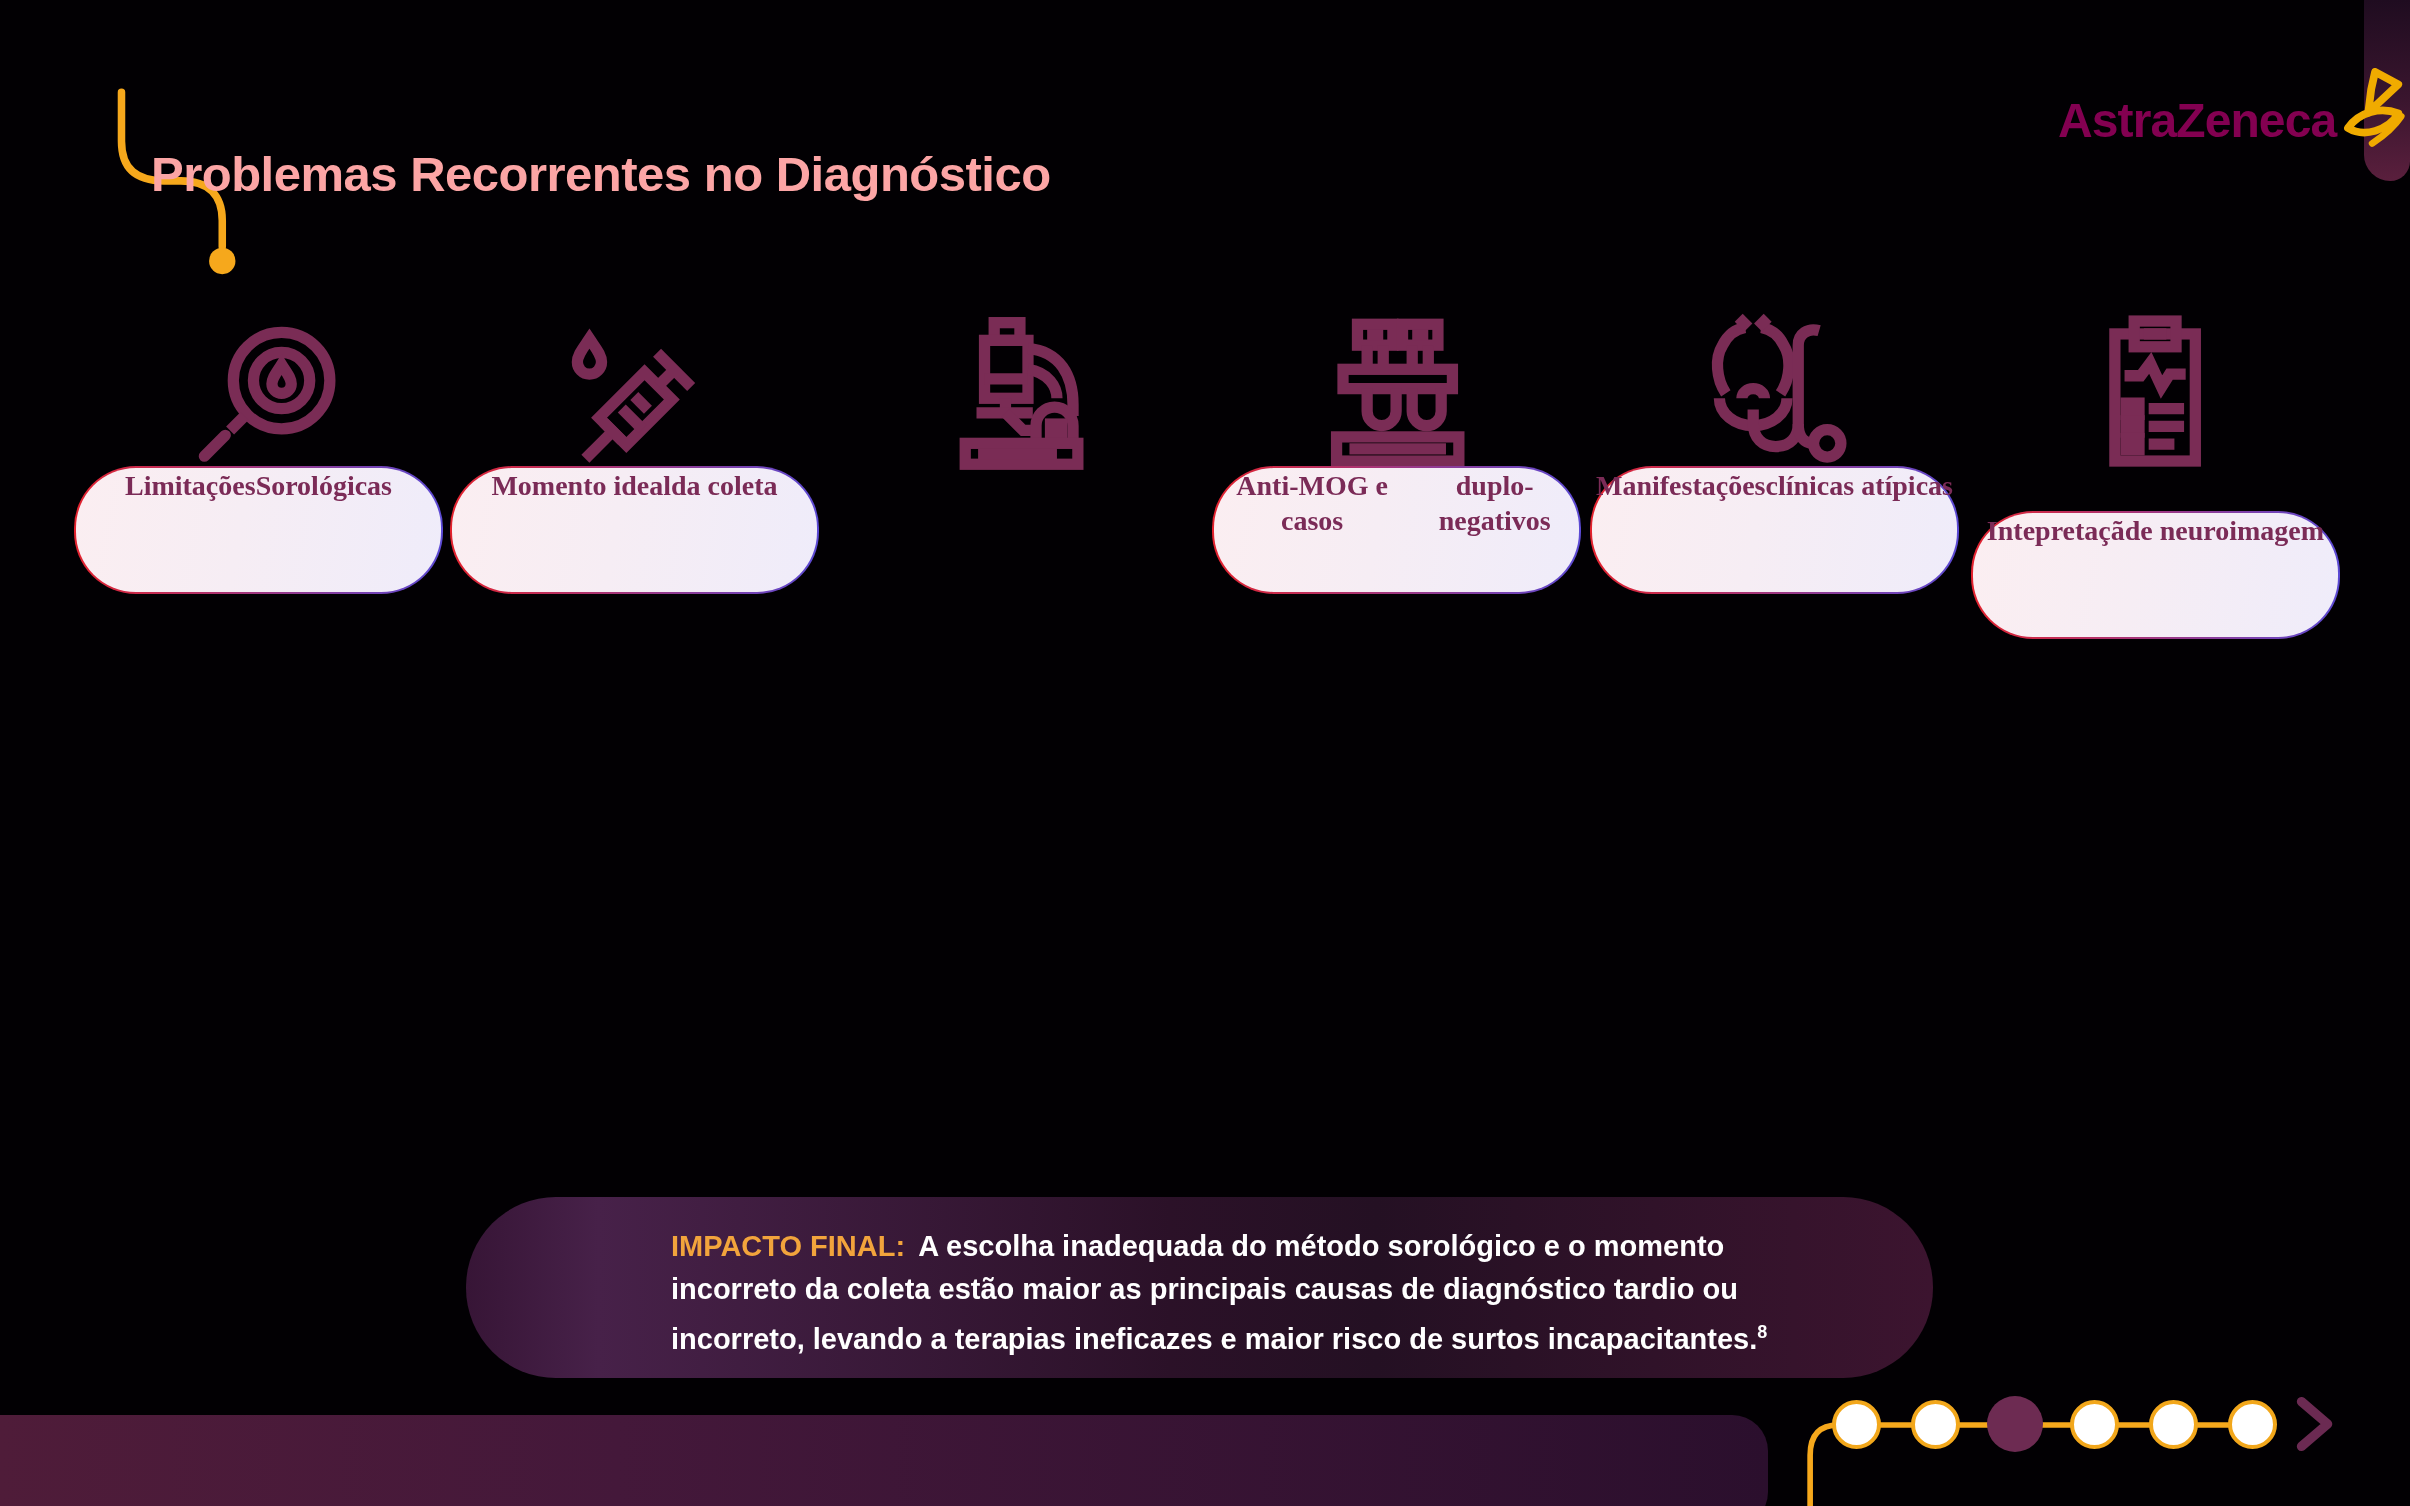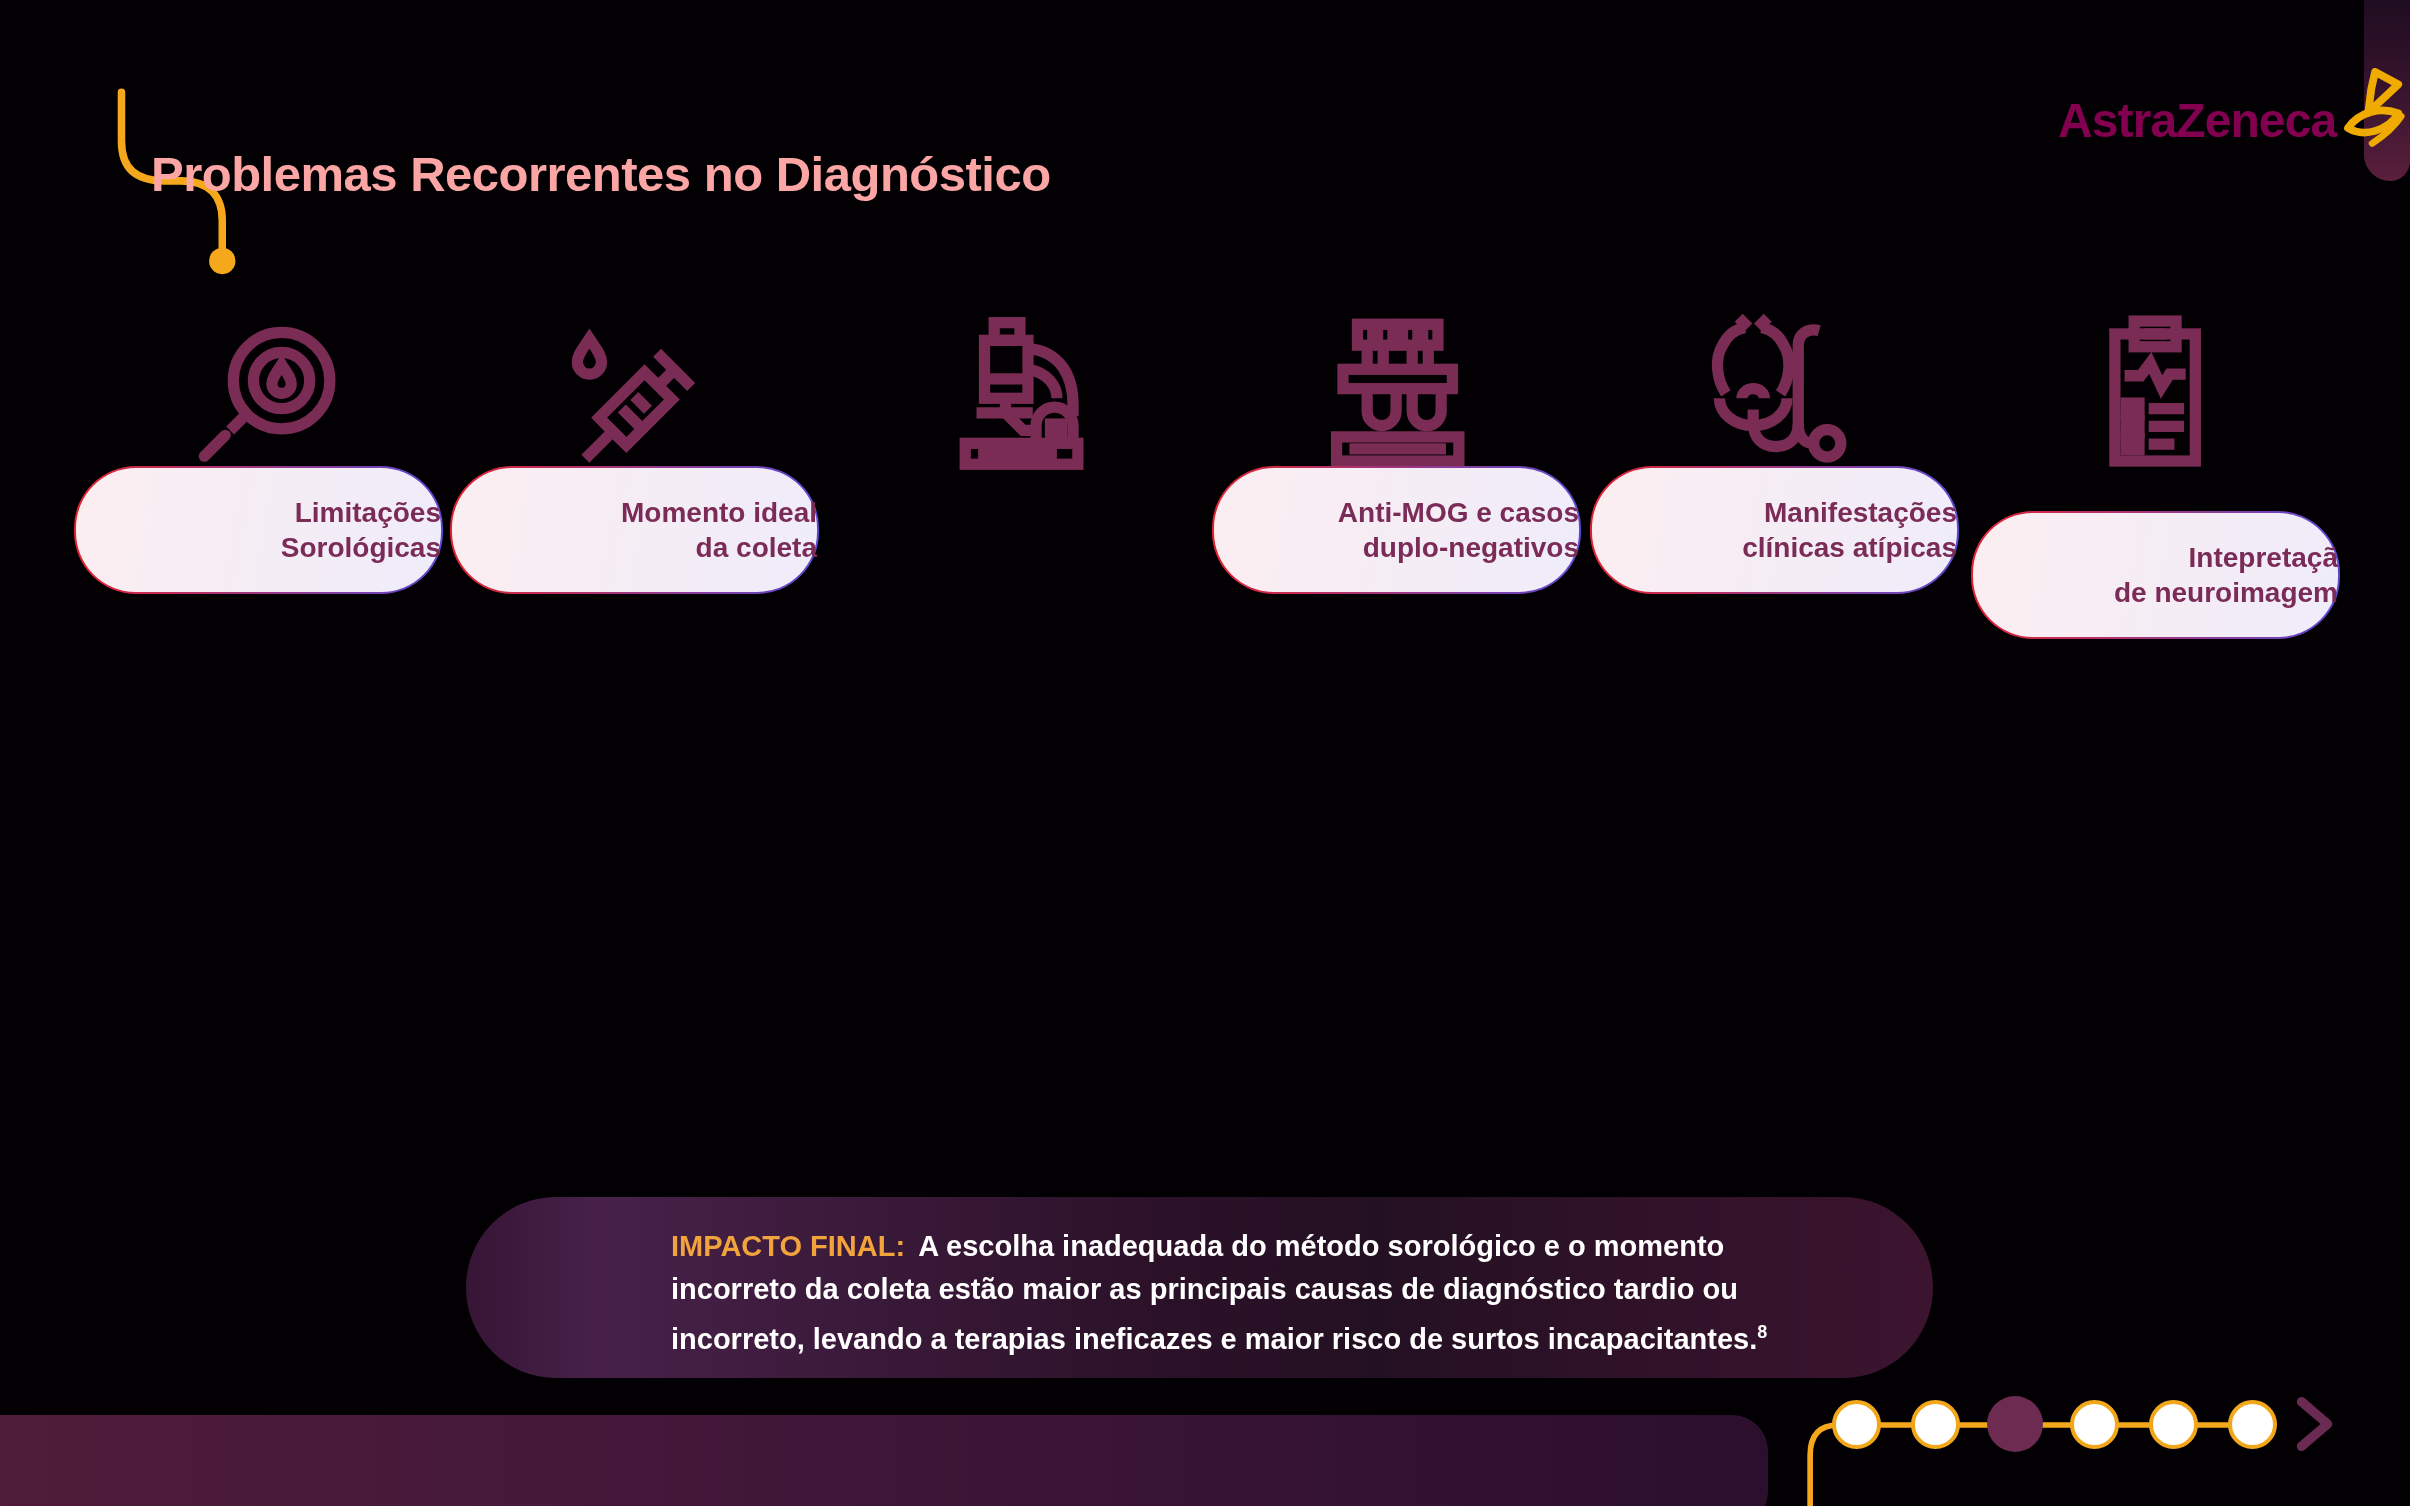--- a/index.html
+++ b/index.html
@@ -21,21 +21,21 @@
   
   .corner-tab{position:absolute;left:2364px;top:0;width:46px;height:181px;z-index:1;
          background:linear-gradient(180deg,#1F0C20 0%,#3A152E 55%,#5A1F3D 100%);
          border-radius:0 0 21px 28px;}
 
   
   .pill{position:absolute;top:466px;width:365px;height:124px;border-radius:62px;
         border:2.8px solid transparent;z-index:2;
         background:linear-gradient(100deg,#FBEEF1 0%,#F6EDF4 45%,#EFECFA 100%) padding-box,
                    linear-gradient(90deg,#E3232E 0%,#5B4AD4 100%) border-box;
-        display:flex;flex-direction:column;justify-content:center;align-items:flex-end;}
+        display:flex;justify-content:center;align-items:flex-start;font-family:Liberation Serif, serif;}
   .pill span{color:#7B2B57;font-weight:bold;font-size:28px;line-height:35px;text-align:center;}
   .p1{left:74px;}.p2{left:450px;}.p3{left:831px;}.p4{left:1212px;}.p5{left:1590px;}.p6{left:1971px;margin-top:45px;}
 
   
   .pill-icon{position:absolute;top:313px;width:169px;height:177px;z-index:2;}
   .i1{left:181px;}.i2{left:550px;}.i3{left:929px;}.i4{left:1310px;}.i5{left:1688px;}.i6{left:2069px;}
   .pill-icon path,.pill-icon rect,.pill-icon circle,.pill-icon line,.pill-icon polyline{
         stroke:#7A2C55;fill:none;stroke-width:7;}
 
   

